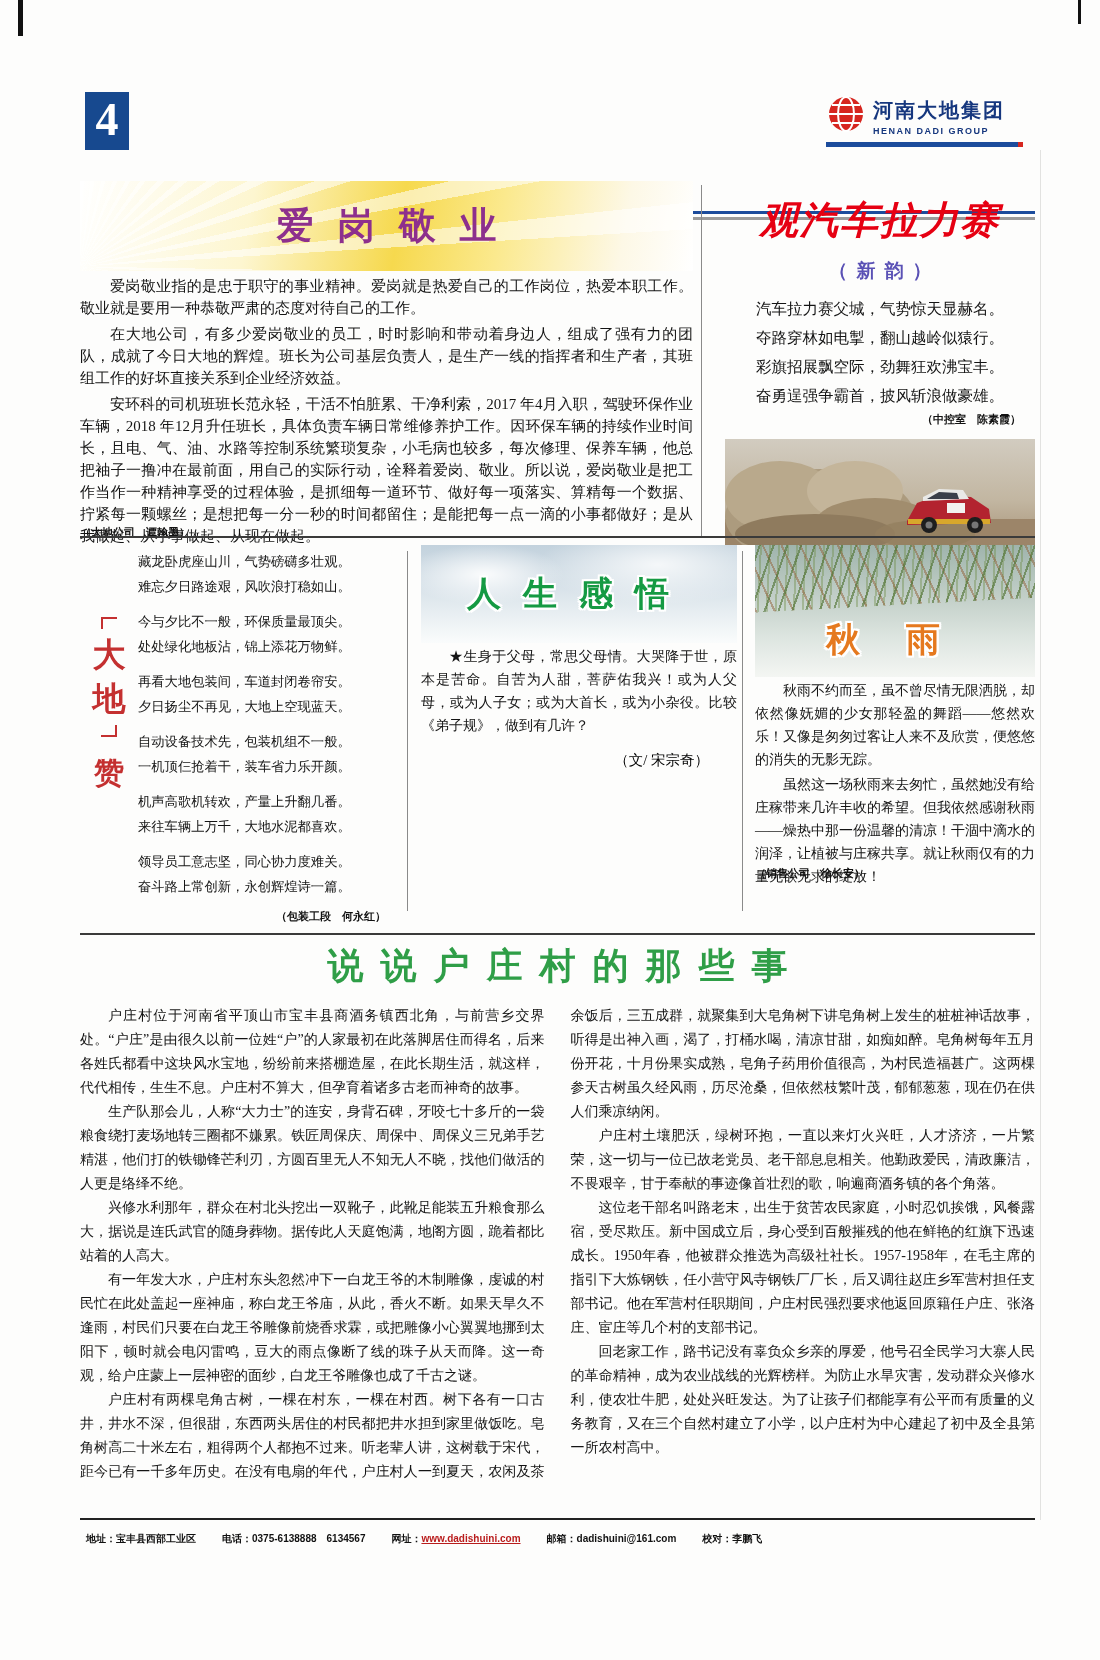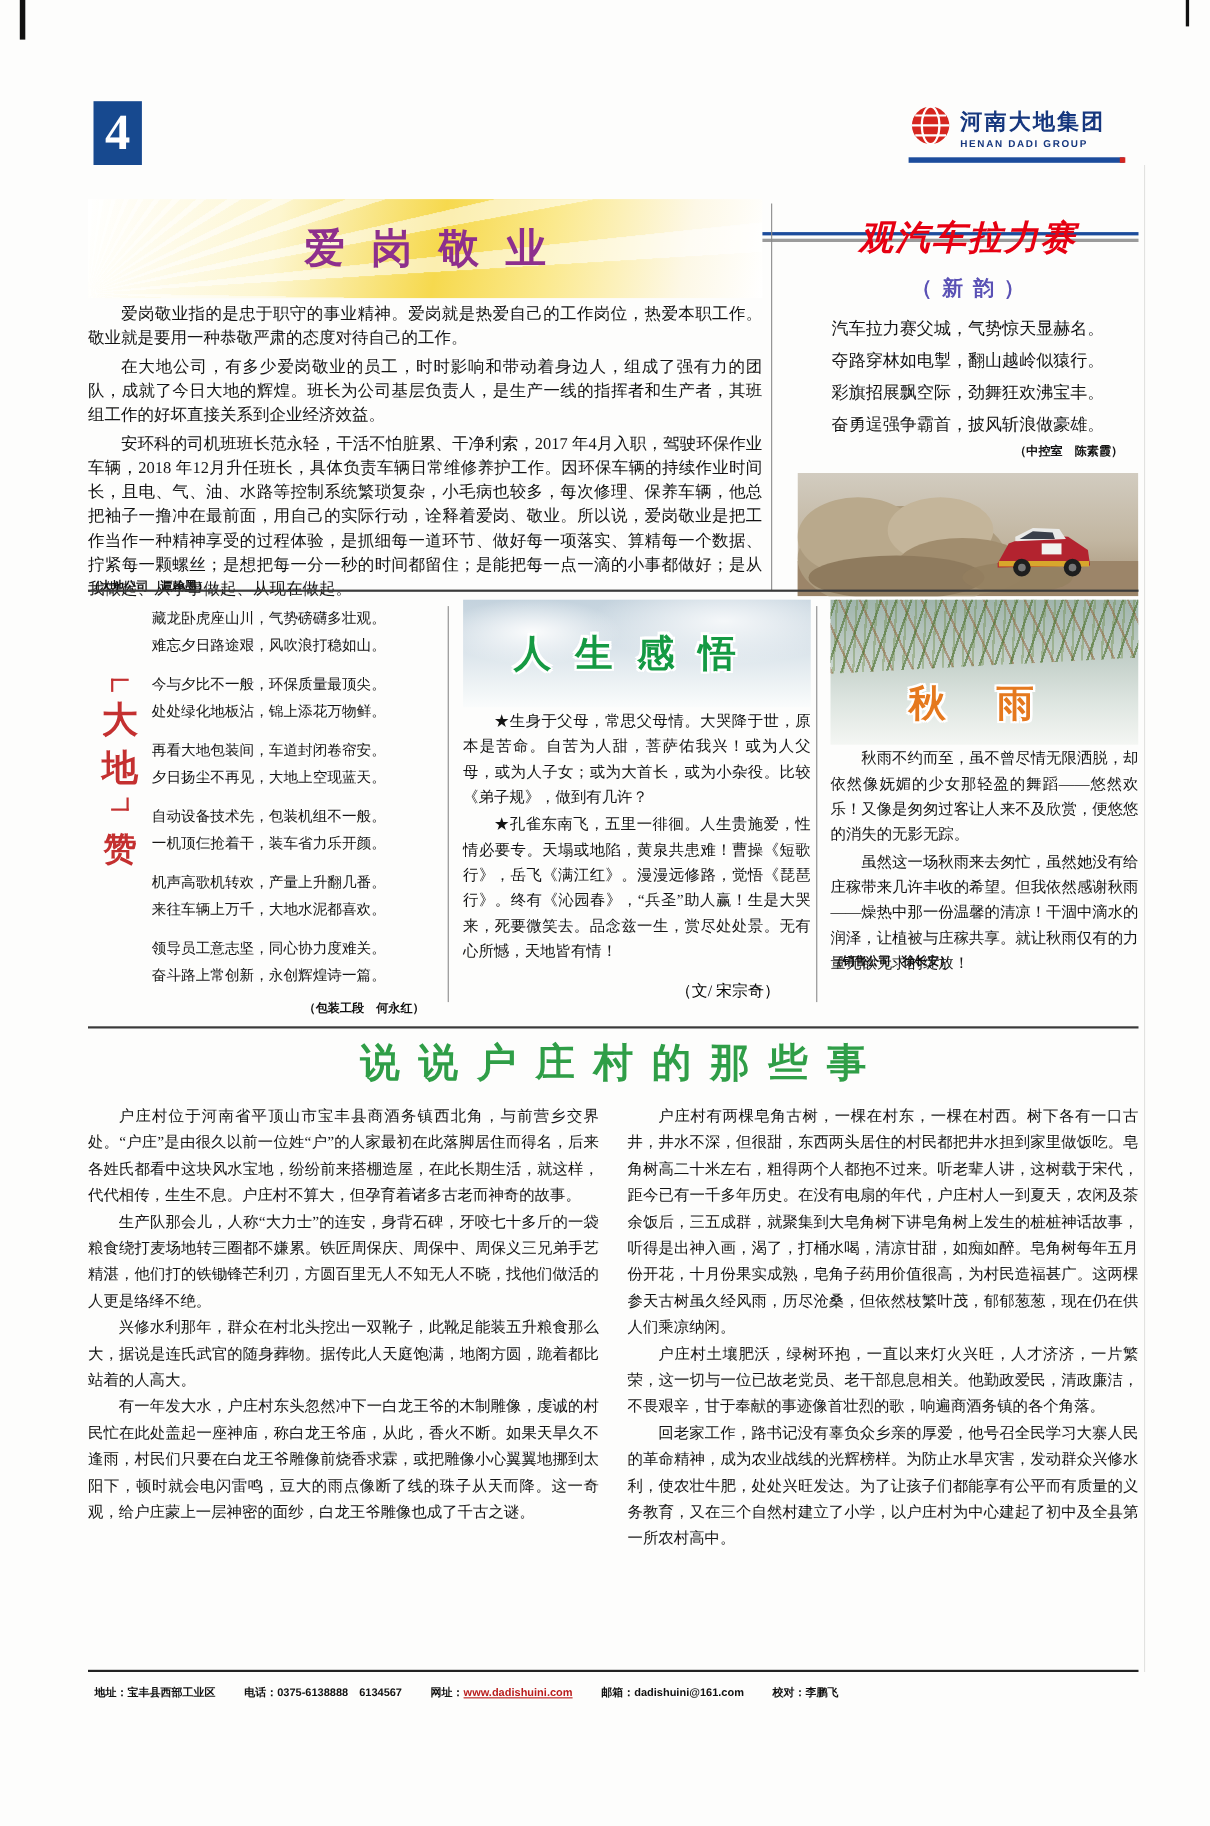--- a/index.html
+++ b/index.html
@@ -61,21 +61,21 @@
     font-size:15px; line-height:22px; text-align:justify; text-indent:2em;
     color:#141414; margin-top:4px;
   }
   .byline-strong {
     font-family:"Liberation Sans",sans-serif; font-weight:700; font-size:11px; color:#111;
   }
   .byline-line { text-align:left; margin-top:-22px; padding-right:6px; }
 
   .rally-title {
     margin-top:14px; text-align:center; font-style:italic; font-weight:900;
-    font-size:31px; color:#e60012; letter-spacing:2px; font-family:"Liberation Serif",serif;
+    font-size:38px; color:#e60012; letter-spacing:2px; font-family:"Liberation Serif",serif;
   }
   .rally-sub {
     margin-top:12px; text-align:center; font-family:"Liberation Sans",sans-serif;
     font-weight:700; font-size:19px; color:#5a51b5; letter-spacing:9px; padding-left:9px;
   }
   .rally-poem { margin-top:10px; }
   .rally-poem p { text-align:center; font-size:15.5px; line-height:29px; color:#141414; white-space:nowrap; }
   .rally-byline { text-align:right; padding-right:14px; margin-top:2px; }
   .rally-photo { display:block; width:310px; height:112px; margin-top:12px; }
 
@@ -289,21 +289,20 @@
         <div class="dadi-byline byline-strong">（包装工段　何永红）</div>
       </div>
     </div>
     <div class="divA"></div>
     <div class="col2">
       <div class="banner-sky">
         <div class="life-title">人生感悟</div>
       </div>
       <div class="bodytext">
         <p>★生身于父母，常思父母情。大哭降于世，原本是苦命。自苦为人甜，菩萨佑我兴！或为人父母，或为人子女；或为大首长，或为小杂役。比较《弟子规》，做到有几许？</p>
-        <p>★孔雀东南飞，五里一徘徊。人生贵施爱，性情必要专。天塌或地陷，黄泉共患难！曹操《短歌行》，岳飞《满江红》。漫漫远修路，觉悟《琵琶行》。终有《沁园春》，“兵圣”助人赢！生是大哭来，死要微笑去。品念兹一生，赏尽处处景。无有心所憾，天地皆有情！</p>
       </div>
       <div class="life-byline">（文/ 宋宗奇）</div>
     </div>
     <div class="divB"></div>
     <div class="col3">
       <div class="banner-rain">
         <div class="rain-title">秋雨</div>
       </div>
       <div class="bodytext">
         <p>秋雨不约而至，虽不曾尽情无限洒脱，却依然像妩媚的少女那轻盈的舞蹈——悠然欢乐！又像是匆匆过客让人来不及欣赏，便悠悠的消失的无影无踪。</p>
@@ -316,20 +315,21 @@
   <div class="hrule" style="top:933px;"></div>
 
   <div class="village-title">说说户庄村的那些事</div>
   <div class="village-body">
     <p>户庄村位于河南省平顶山市宝丰县商酒务镇西北角，与前营乡交界处。“户庄”是由很久以前一位姓“户”的人家最初在此落脚居住而得名，后来各姓氏都看中这块风水宝地，纷纷前来搭棚造屋，在此长期生活，就这样，代代相传，生生不息。户庄村不算大，但孕育着诸多古老而神奇的故事。</p>
     <p>生产队那会儿，人称“大力士”的连安，身背石碑，牙咬七十多斤的一袋粮食绕打麦场地转三圈都不嫌累。铁匠周保庆、周保中、周保义三兄弟手艺精湛，他们打的铁锄锋芒利刃，方圆百里无人不知无人不晓，找他们做活的人更是络绎不绝。</p>
     <p>兴修水利那年，群众在村北头挖出一双靴子，此靴足能装五升粮食那么大，据说是连氏武官的随身葬物。据传此人天庭饱满，地阁方圆，跪着都比站着的人高大。</p>
     <p>有一年发大水，户庄村东头忽然冲下一白龙王爷的木制雕像，虔诚的村民忙在此处盖起一座神庙，称白龙王爷庙，从此，香火不断。如果天旱久不逢雨，村民们只要在白龙王爷雕像前烧香求霖，或把雕像小心翼翼地挪到太阳下，顿时就会电闪雷鸣，豆大的雨点像断了线的珠子从天而降。这一奇观，给户庄蒙上一层神密的面纱，白龙王爷雕像也成了千古之谜。</p>
     <p>户庄村有两棵皂角古树，一棵在村东，一棵在村西。树下各有一口古井，井水不深，但很甜，东西两头居住的村民都把井水担到家里做饭吃。皂角树高二十米左右，粗得两个人都抱不过来。听老辈人讲，这树载于宋代，距今已有一千多年历史。在没有电扇的年代，户庄村人一到夏天，农闲及茶余饭后，三五成群，就聚集到大皂角树下讲皂角树上发生的桩桩神话故事，听得是出神入画，渴了，打桶水喝，清凉甘甜，如痴如醉。皂角树每年五月份开花，十月份果实成熟，皂角子药用价值很高，为村民造福甚广。这两棵参天古树虽久经风雨，历尽沧桑，但依然枝繁叶茂，郁郁葱葱，现在仍在供人们乘凉纳闲。</p>
     <p>户庄村土壤肥沃，绿树环抱，一直以来灯火兴旺，人才济济，一片繁荣，这一切与一位已故老党员、老干部息息相关。他勤政爱民，清政廉洁，不畏艰辛，甘于奉献的事迹像首壮烈的歌，响遍商酒务镇的各个角落。</p>
+    <p>这位老干部名叫路老末，出生于贫苦农民家庭，小时忍饥挨饿，风餐露宿，受尽欺压。新中国成立后，身心受到百般摧残的他在鲜艳的红旗下迅速成长。1950年春，他被群众推选为高级社社长。1957-1958年，在毛主席的指引下大炼钢铁，任小营守风寺钢铁厂厂长，后又调往赵庄乡军营村担任支部书记。他在军营村任职期间，户庄村民强烈要求他返回原籍任户庄、张洛庄、宦庄等几个村的支部书记。</p>
     <p>回老家工作，路书记没有辜负众乡亲的厚爱，他号召全民学习大寨人民的革命精神，成为农业战线的光辉榜样。为防止水旱灾害，发动群众兴修水利，使农壮牛肥，处处兴旺发达。为了让孩子们都能享有公平而有质量的义务教育，又在三个自然村建立了小学，以户庄村为中心建起了初中及全县第一所农村高中。</p>
 
   </div>
 
   <div class="footer-rule"></div>
   <div class="footer">
     <span><span class="lbl">地址：</span><span>宝丰县西部工业区</span></span>
     <span><span class="lbl">电话：</span><span>0375-6138888　6134567</span></span>
     <span><span class="lbl">网址：</span><span class="web">www.dadishuini.com</span></span>
     <span><span class="lbl">邮箱：</span><span>dadishuini@161.com</span></span>

